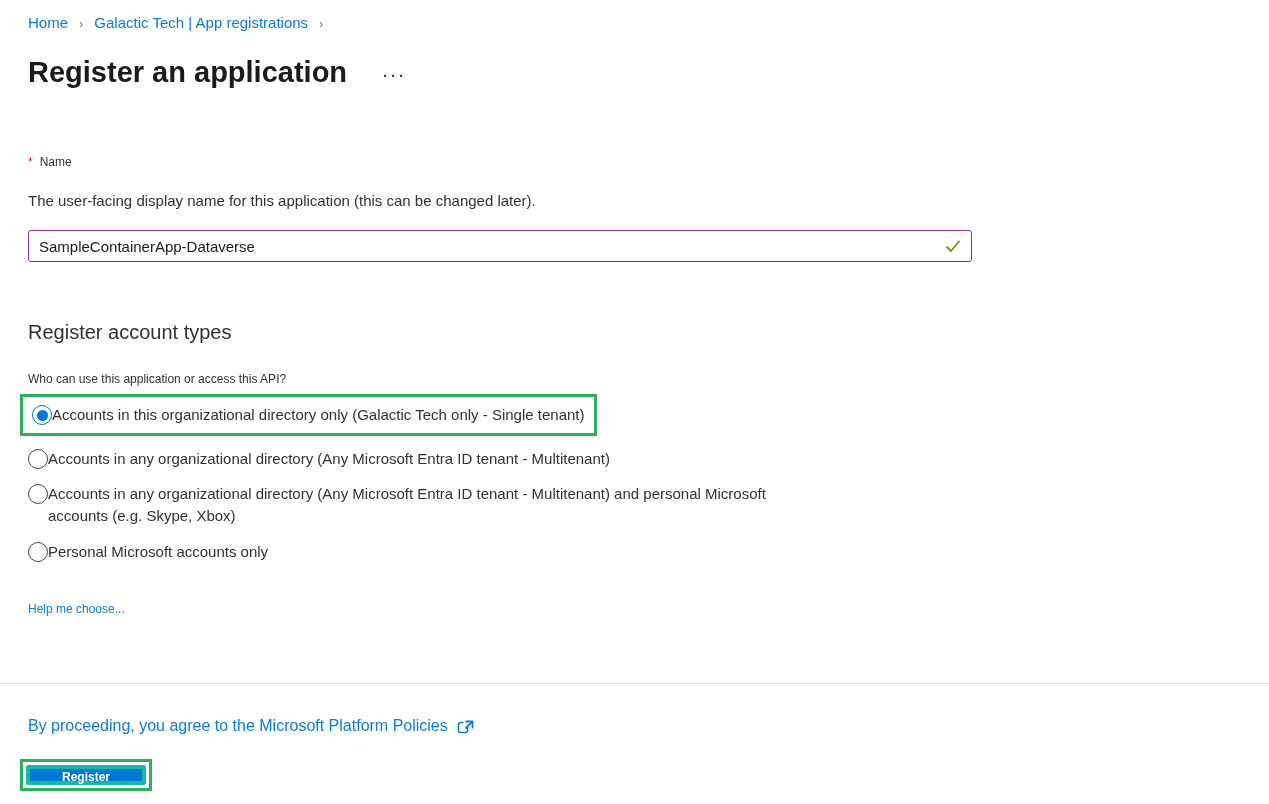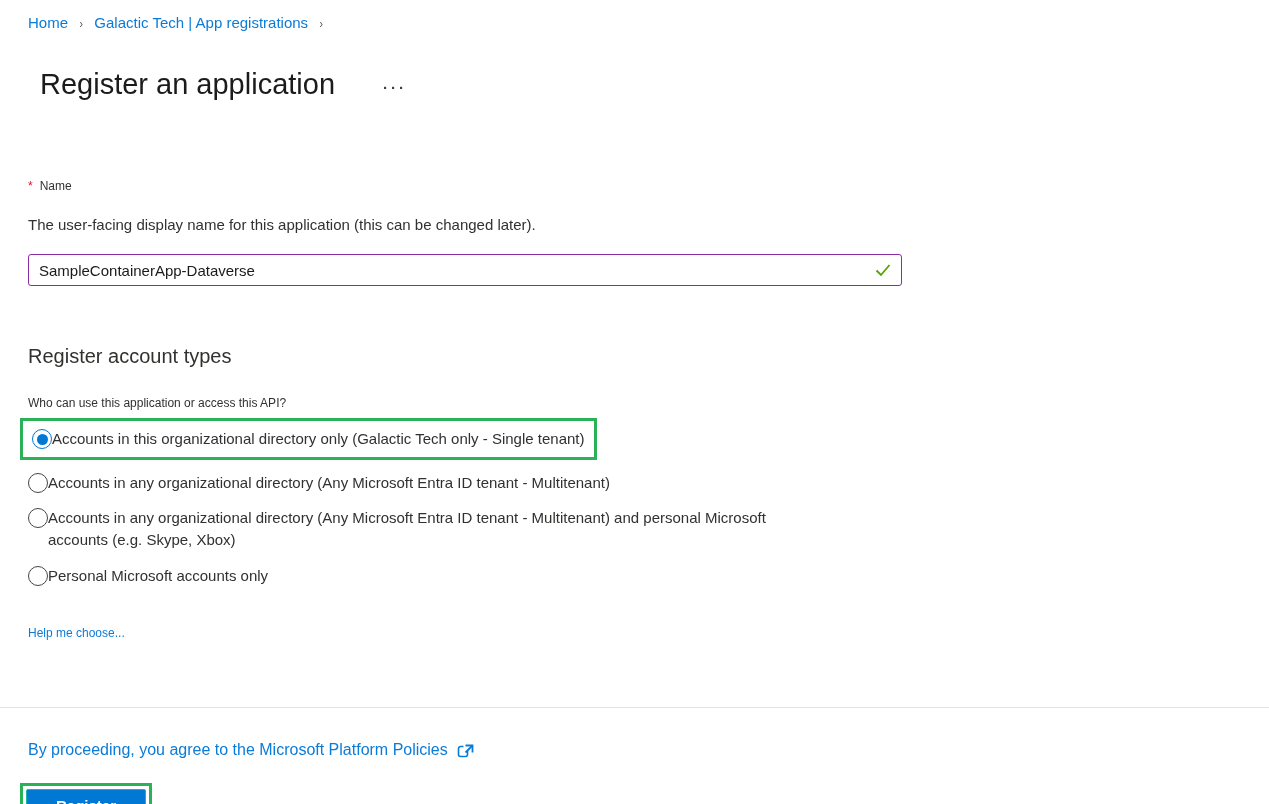--- a/index.html
+++ b/index.html
@@ -17,32 +17,32 @@
 
   
   .breadcrumb { font-size: 15px; line-height: 20px; }
   .breadcrumb .sep {
     color: #5a5a5a; margin: 0 11px; font-size: 13px;
     display: inline-block; transform: scaleX(0.8);
   }
 
   
   .title-row { display: flex; align-items: center; gap: 34px; margin-top: 21px; }
-  .page-title { font-size: 29px; font-weight: 400; color: #1b1b1b; line-height: 34px; margin: 12px; }
+  .page-title { font-size: 29px; font-weight: 700; color: #1b1b1b; line-height: 34px; margin: 0; }
   .ellipsis-btn {
     border: none; background: transparent; color: #3d3d3d; cursor: pointer;
     font-size: 15px; font-weight: 700; letter-spacing: 3px; padding: 6px 2px 0 2px;
     font-family: "Liberation Sans", sans-serif;
   }
 
   
   .field-label { margin-top: 60px; font-size: 12px; line-height: 26px; color: #323130; }
   .req { color: #e1111c; margin-right: 7px; }
   .desc { margin-top: 16px; font-size: 15px; line-height: 20px; }
-  .input-wrap { margin-top: 19px; position: relative; width: 874px; }
+  .input-wrap { margin-top: 19px; position: relative; width: 944px; }
   .name-input {
     width: 100%; height: 32px; border: 1.5px solid #8a2da5; border-radius: 3px;
     padding: 0 36px 0 10px; font-size: 15px; color: #1a1a1a;
     font-family: "Liberation Sans", sans-serif; outline: none; background: #fff;
   }
   .check-icon { position: absolute; right: 11px; top: 8px; width: 16px; height: 16px; }
 
   
   .section-heading { margin-top: 57px; font-size: 20px; line-height: 26px; font-weight: 400; color: #323130; }
   .question { margin-top: 24px; font-size: 12px; line-height: 20px; }
@@ -76,22 +76,22 @@
   .divider { border: none; border-top: 1px solid #e3e3e3; margin: 66px -28px 0 -28px; }
 
   
   .policy { margin-top: 32px; font-size: 16px; line-height: 20px; display: flex; align-items: center; gap: 9px; }
   .external-link-icon { width: 17px; height: 15px; margin-top: 2px; }
 
   .register-annotation {
     border: 3px solid #2bb259; padding: 3px; margin: 23px 0 0 -8px; display: inline-block;
   }
   .register-btn {
-    width: 120px; height: 32px; background: #0078d4; color: #ffffff;
-    border: 1px solid #14b8a6; border-radius: 2px; font-size: 15px; font-weight: 700;
+    width: 120px; height: 20px; background: #0078d4; color: #ffffff;
+    border: 4px solid #14b8a6; border-radius: 2px; font-size: 12px; font-weight: 700;
     cursor: pointer; font-family: "Liberation Sans", sans-serif;
   }
 </style>
 </head>
 <body>
 
 <div class="page">
 
   
   <nav class="breadcrumb">

